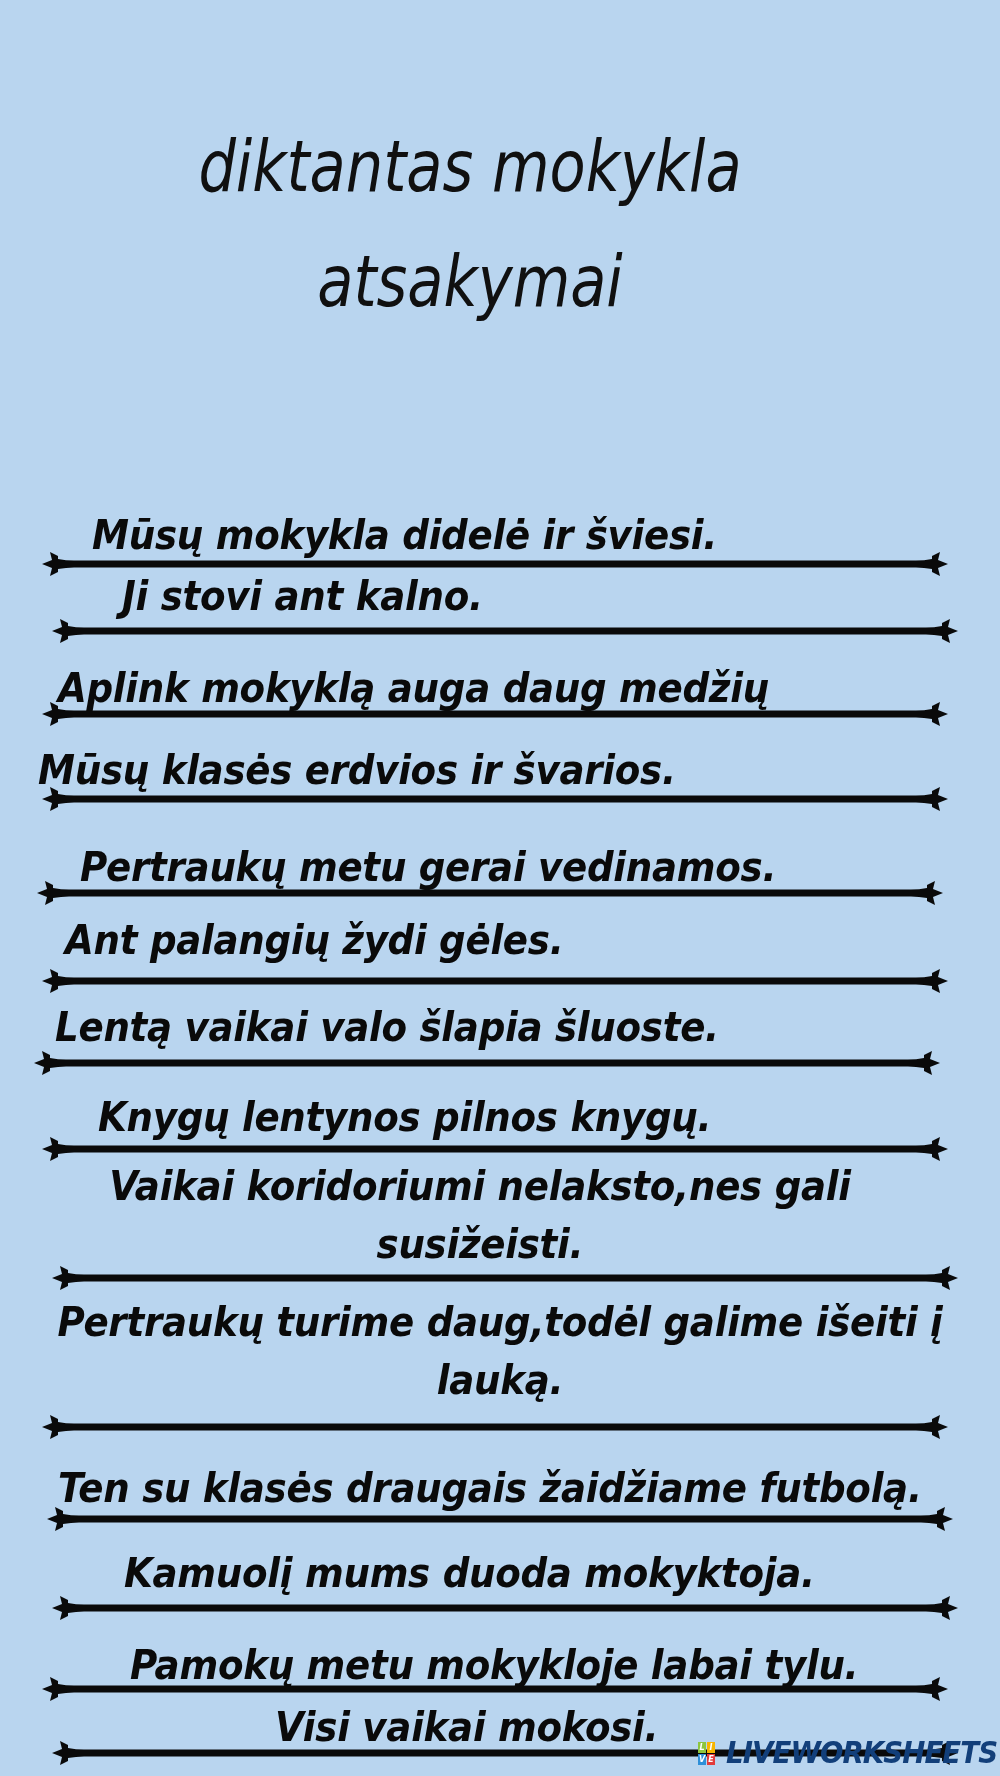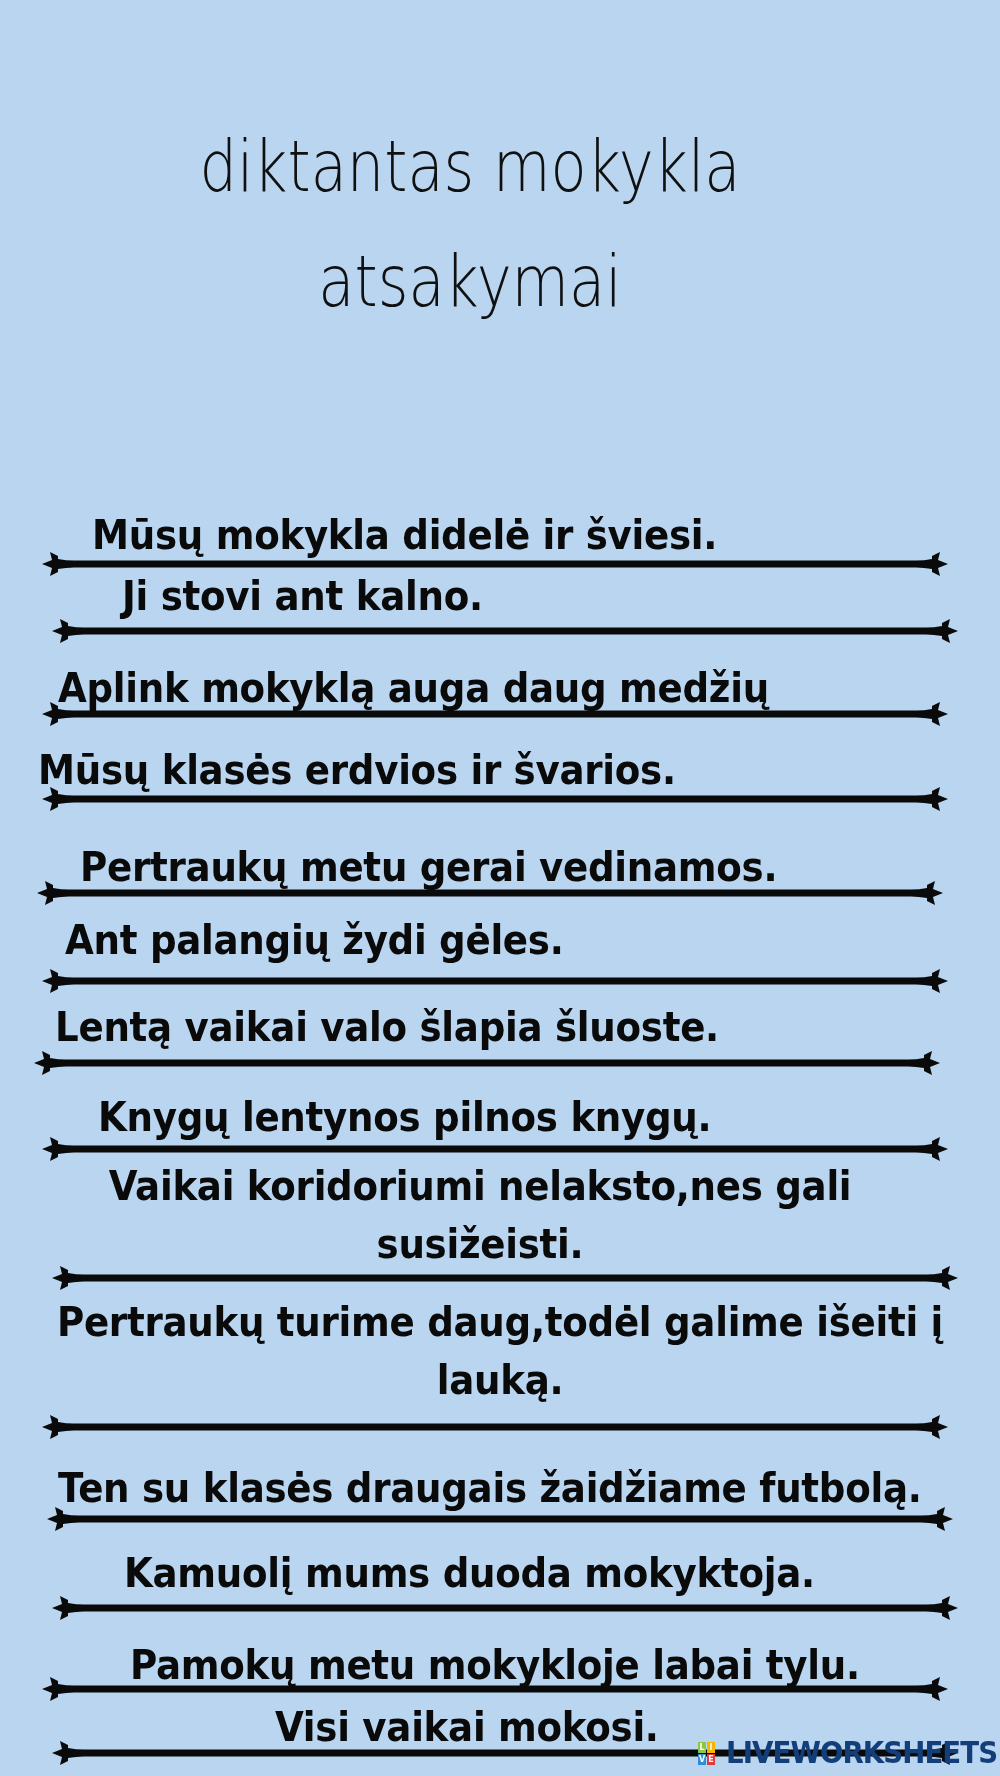--- a/index.html
+++ b/index.html
@@ -3,21 +3,21 @@
   <meta charset="utf-8">
   <style>
     html, body { margin: 0; padding: 0; }
     body {
       width: 1000px; height: 1776px; overflow: hidden;
       background: #b9d5ef;
       position: relative;
       font-family: "Liberation Sans", "DejaVu Sans", sans-serif;
       color: #0a0a0a;
     }
-    .page { position: absolute; left: 0; top: 0; width: 1000px; height: 1776px; }
+    .page { position: absolute; left: 0; top: 0; width: 1000px; height: 1776px; font-style: italic; }
     .title-line {
       position: absolute; left: 0; width: 940px; text-align: center;
       font-family: "DejaVu Sans", sans-serif;
       font-weight: 200;
       font-size: 72px; letter-spacing: 0px;
       color: #101010;
       transform: scaleX(0.82); transform-origin: 470px 0;
       line-height: 1;
       margin: 0;
     }

